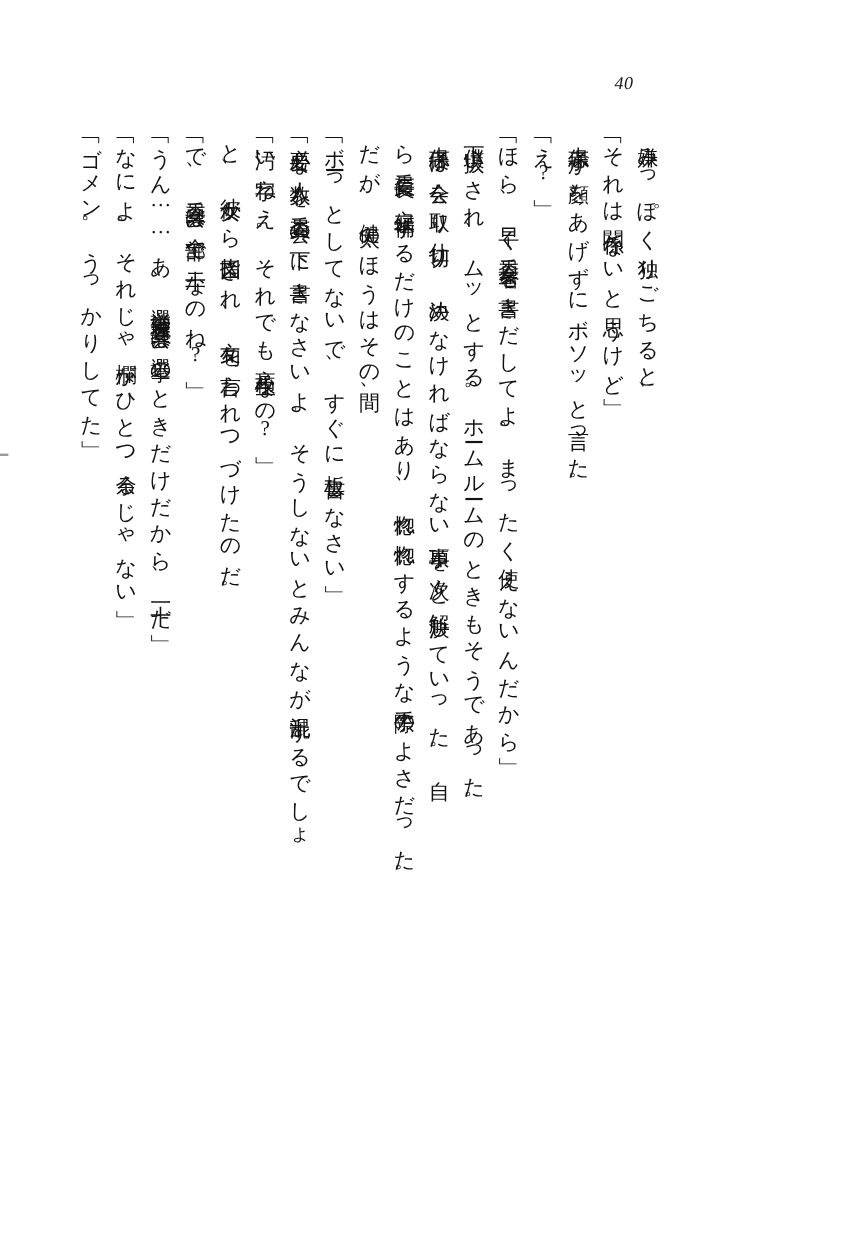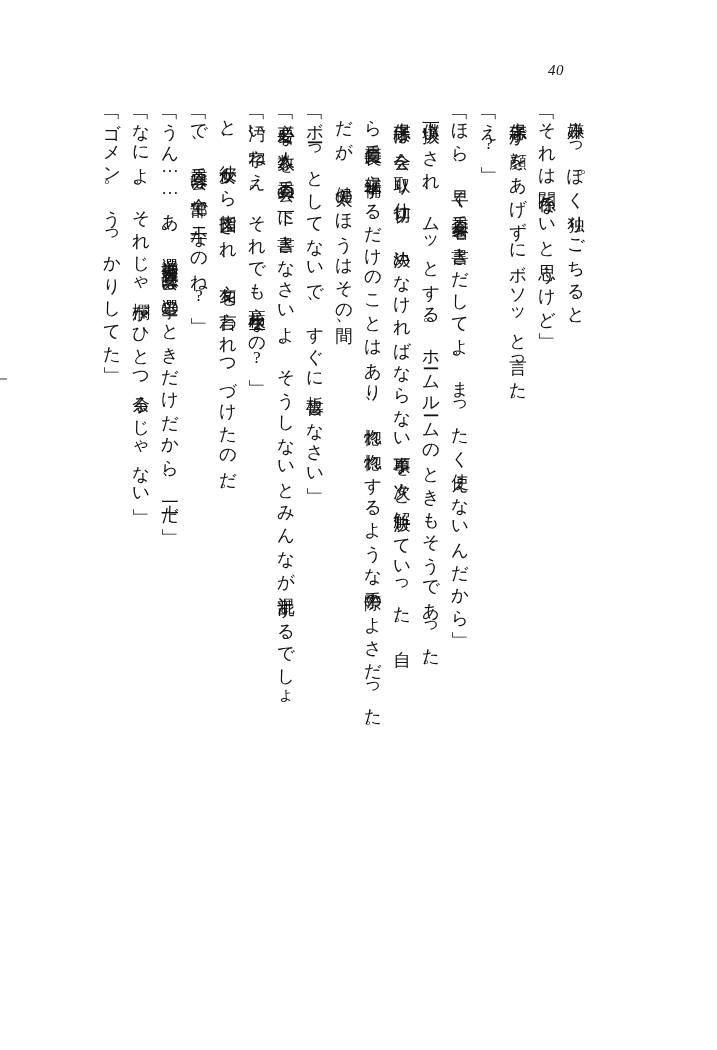--- a/index.html
+++ b/index.html
@@ -10,21 +10,20 @@
   body {
     font-family: "Liberation Serif", "DejaVu Serif", serif;
     color: #111111;
   }
   #page {
     position: relative;
     width: 636px;
     height: 1050px;
     background: #ffffff;
     overflow: hidden;
-    padding-left: 36px;
   }
   
   #page-number {
     position: absolute;
     top: 62px;
     right: 108px;
     font-size: 15px;
     font-style: italic;
     font-family: "Liberation Serif", "DejaVu Serif", serif;
     color: #1a1a1a;

